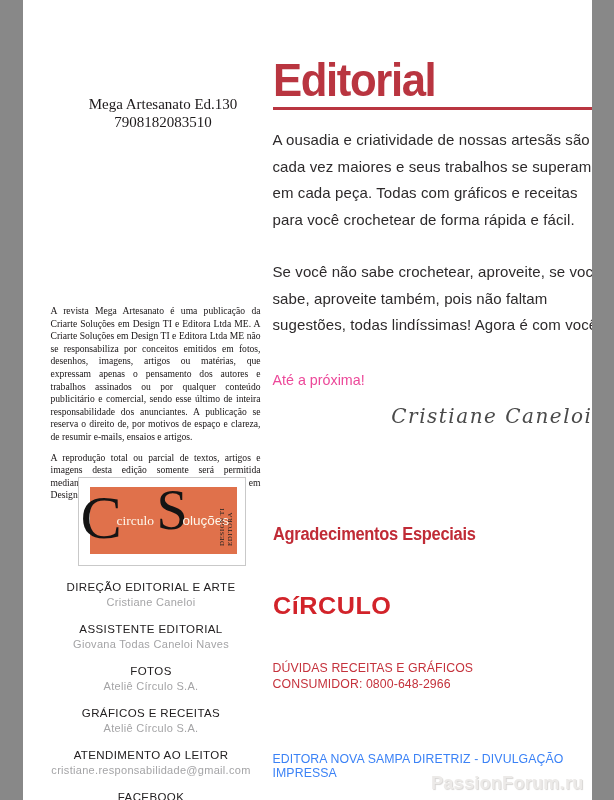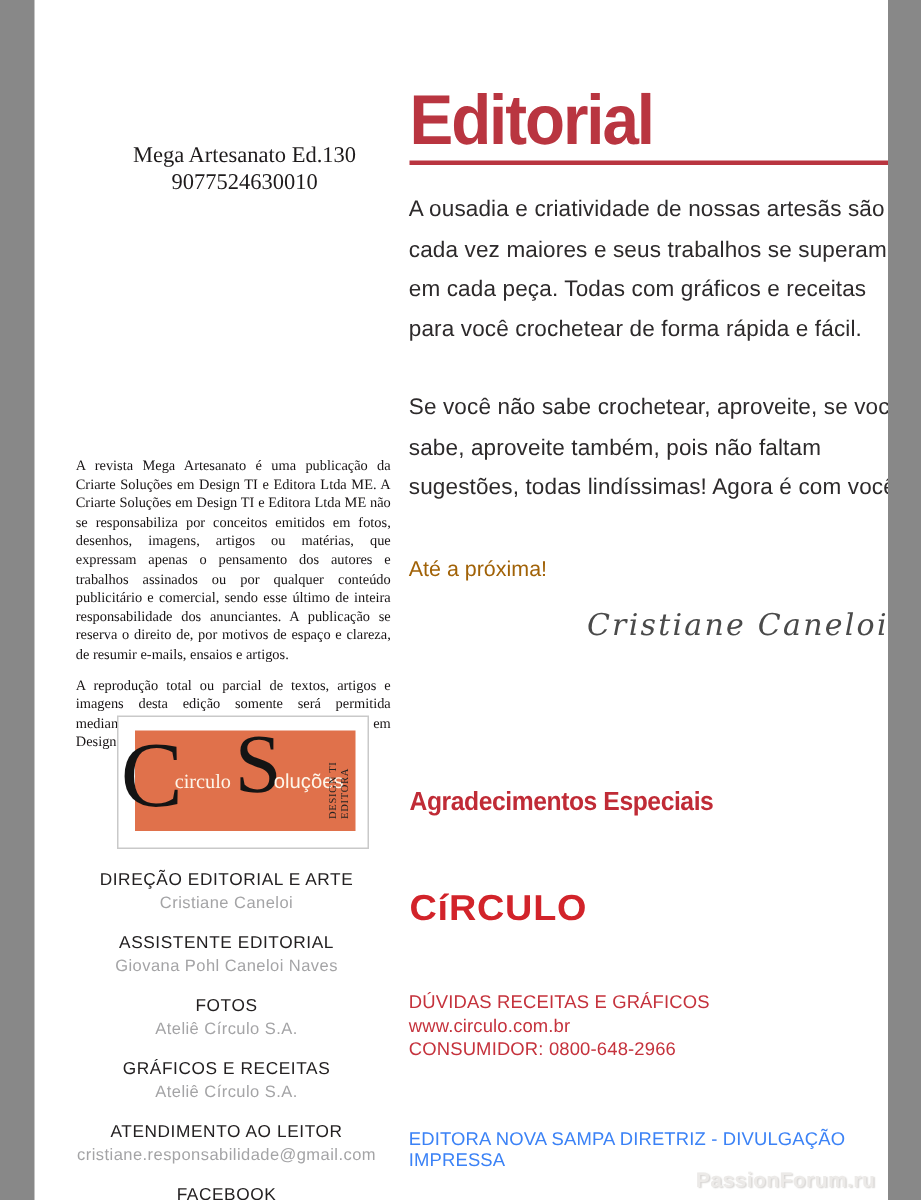--- a/index.html
+++ b/index.html
@@ -67,21 +67,21 @@
     margin:0;
   }
   .title-rule{
     width:360px;height:3px;background:#b93540;margin-top:2px;
   }
   .body-par{
     font-size:15px;line-height:26.5px;letter-spacing:0.1px;color:#2d2a2b;
     margin:17px 0 0 0;width:332px;
   }
   .body-par.second{margin-top:26px;}
-  .closing{margin-top:33px;font-size:14.3px;color:#a16207;}
+  .closing{margin-top:33px;font-size:14.3px;color:#ec4899;}
   .signature{
     margin-top:16px;padding-right:12px;text-align:right;
     font-family:"DejaVu Serif",serif;font-style:italic;font-weight:300;
     font-size:20px;letter-spacing:1.5px;color:#4a4a4a;
   }
   .ack-title{
     position:absolute;left:250px;top:524px;
     font-size:17.5px;font-weight:700;letter-spacing:-0.3px;color:#c02b36;
     transform:scaleX(0.94);transform-origin:left;
   }
@@ -94,33 +94,33 @@
     position:absolute;left:250px;top:661px;
     font-size:12.3px;line-height:15.5px;color:#c5323c;letter-spacing:0.1px;
   }
   .contact .line{display:block;}
   .publisher{
     position:absolute;left:250px;top:752px;
     font-size:12.3px;color:#3b82f6;letter-spacing:0.1px;
   }
   .watermark{
     position:absolute;right:8px;bottom:6px;
-    font-size:14px;font-weight:700;color:#eceae8;
+    font-size:18px;font-weight:700;color:#eceae8;
     text-shadow:1px 1px 1px #d8d6d4, -1px -1px 1px #ffffff;
     letter-spacing:0.3px;
   }
 </style>
 </head>
 <body>
 
 <div class="page">
 
   <div class="masthead">
     <div>Mega Artesanato Ed.130</div>
-    <div>9077524630010</div>
+    <div>7908182083510</div>
   </div>
 
   <div class="legal">
     <p><span>A revista </span><b>Mega Artesanato</b><span> é uma publicação da </span><b>Criarte Soluções em Design TI e Editora Ltda ME</b><span>. A </span><b>Criarte Soluções em Design TI e Editora Ltda ME</b><span> não se responsabiliza por conceitos emitidos em fotos, desenhos, imagens, artigos ou matérias, que expressam apenas o pensamento dos autores e trabalhos assinados ou por qualquer conteúdo publicitário e comercial, sendo esse último de inteira responsabilidade dos anunciantes. A publicação se reserva o direito de, por motivos de espaço e clareza, de resumir e-mails, ensaios e artigos.</span></p>
     <p><span>A reprodução total ou parcial de textos, artigos e imagens desta edição somente será permitida mediante prévia autorização da </span><b>Criarte Soluções em Design TI e Editora.</b></p>
   </div>
 
   <div class="logo">
     <div class="logo-orange"></div>
     <span class="logo-c">C</span>
@@ -130,21 +130,21 @@
     <span class="logo-vertical">DESIGN TI EDITORA</span>
   </div>
 
   <div class="credits">
     <div class="credit-group">
       <div class="credit-role">DIREÇÃO EDITORIAL E ARTE</div>
       <div class="credit-name">Cristiane Caneloi</div>
     </div>
     <div class="credit-group">
       <div class="credit-role">ASSISTENTE EDITORIAL</div>
-      <div class="credit-name">Giovana Pohl Caneloi Naves</div>
+      <div class="credit-name">Giovana Todas Caneloi Naves</div>
     </div>
     <div class="credit-group">
       <div class="credit-role">FOTOS</div>
       <div class="credit-name">Ateliê Círculo S.A.</div>
     </div>
     <div class="credit-group">
       <div class="credit-role">GRÁFICOS E RECEITAS</div>
       <div class="credit-name">Ateliê Círculo S.A.</div>
     </div>
     <div class="credit-group">
@@ -165,21 +165,20 @@
     <p class="closing">Até a próxima!</p>
     <div class="signature">Cristiane Caneloi</div>
   </div>
 
   <div class="ack-title">Agradecimentos Especiais</div>
 
   <div class="brand">CíRCULO</div>
 
   <div class="contact">
     <span class="line">DÚVIDAS RECEITAS E GRÁFICOS</span>
-    <span class="line">www.circulo.com.br</span>
     <span class="line">CONSUMIDOR: 0800-648-2966</span>
   </div>
 
   <div class="publisher">EDITORA NOVA SAMPA DIRETRIZ - DIVULGAÇÃO IMPRESSA</div>
 
   <div class="watermark">PassionForum.ru</div>
 
 </div>
 
 </body></html>

